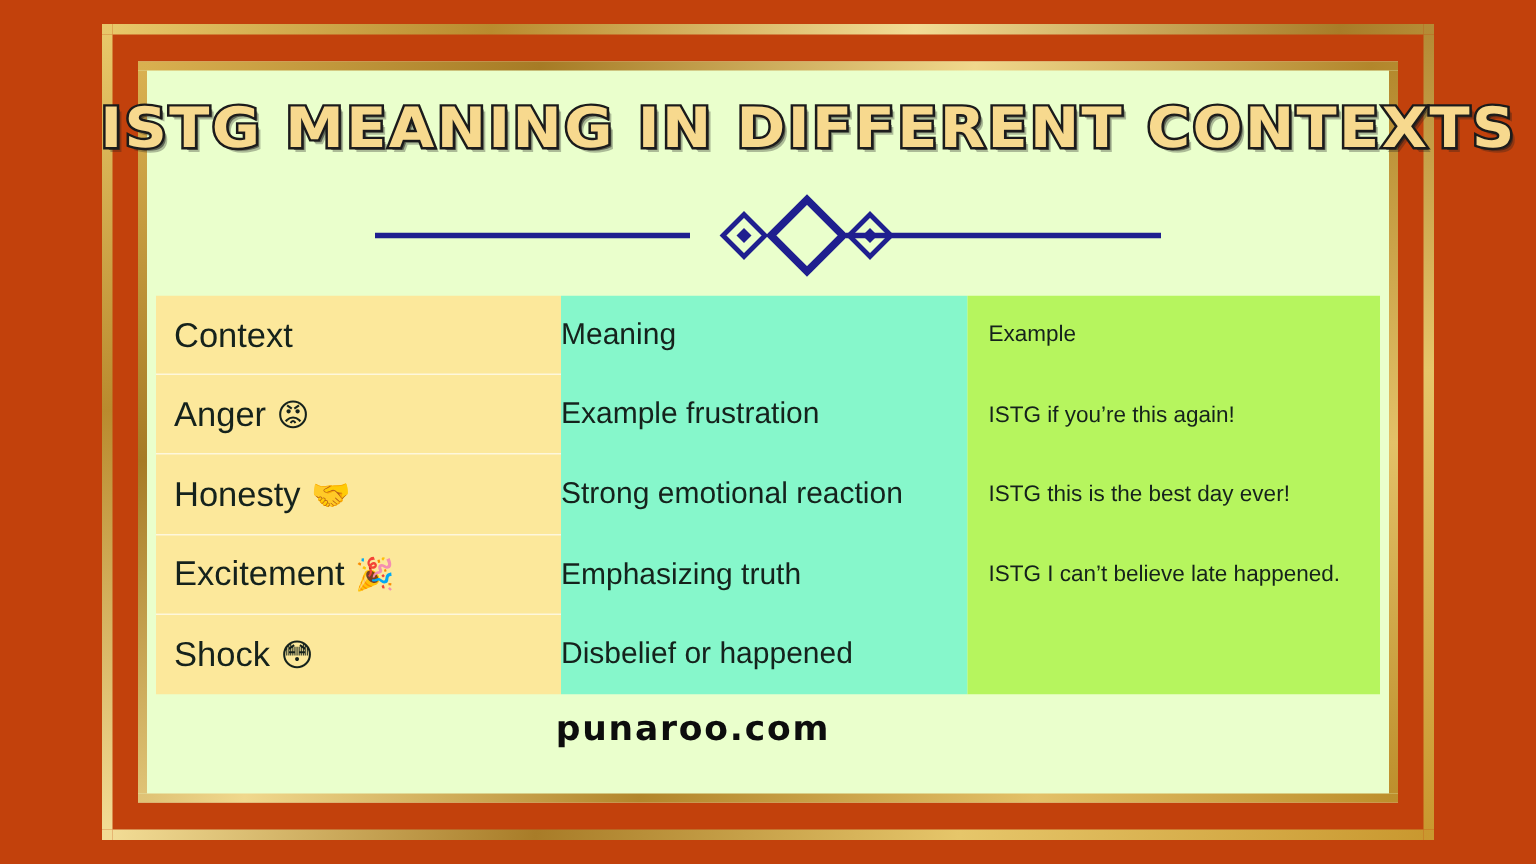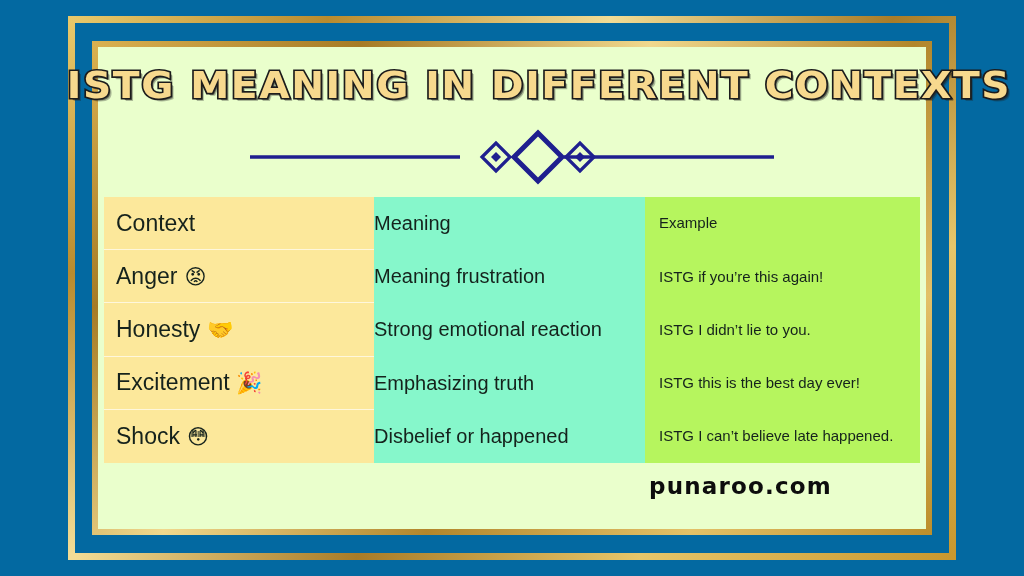--- a/index.html
+++ b/index.html
@@ -11,21 +11,21 @@
     height: 576px;
     background: #ddffbb;
     font-family: "Liberation Sans", sans-serif;
     overflow: hidden;
   }
 
   #poster {
     position: relative;
     width: 1024px;
     height: 576px;
-    background: #0369a1;
+    background: #c2410c;
   }
 
   
   .frame-outer {
     position: absolute;
     left: 68px;
     top: 16px;
     width: 888px;
     height: 544px;
     box-sizing: border-box;
@@ -140,21 +140,21 @@
   }
   .cell-text { white-space: nowrap; }
   .col-example .cell-text { white-space: normal; }
 
   
   .footer {
     position: absolute;
     left: 92px;
     top: 473px;
     width: 740px;
-    text-align: right;
+    text-align: center;
     font-family: "DejaVu Sans", sans-serif;
     font-size: 23px;
     font-weight: bold;
     letter-spacing: 1.2px;
     color: #0d0d0d;
   }
 </style>
 </head>
 <body>
 
@@ -203,44 +203,41 @@
         <span class="cell-text">Shock</span>
         <span class="emoji">😳</span>
       </div>
     </div>
 
     <div class="col col-meaning">
       <div class="cell">
         <span class="cell-text">Meaning</span>
       </div>
       <div class="cell">
-        <span class="cell-text">Meaning frustration</span>
+        <span class="cell-text">Example frustration</span>
       </div>
       <div class="cell">
         <span class="cell-text">Strong emotional reaction</span>
       </div>
       <div class="cell">
         <span class="cell-text">Emphasizing truth</span>
       </div>
       <div class="cell">
         <span class="cell-text">Disbelief or happened</span>
       </div>
     </div>
 
     <div class="col col-example">
       <div class="cell">
         <span class="cell-text">Example</span>
       </div>
       <div class="cell">
         <span class="cell-text">ISTG if you’re this again!</span>
       </div>
       <div class="cell">
-        <span class="cell-text">ISTG I didn’t lie to you.</span>
-      </div>
-      <div class="cell">
         <span class="cell-text">ISTG this is the best day ever!</span>
       </div>
       <div class="cell">
         <span class="cell-text">ISTG I can’t believe late happened.</span>
       </div>
     </div>
 
   </div>
 
   <div class="footer">punaroo.com</div>

